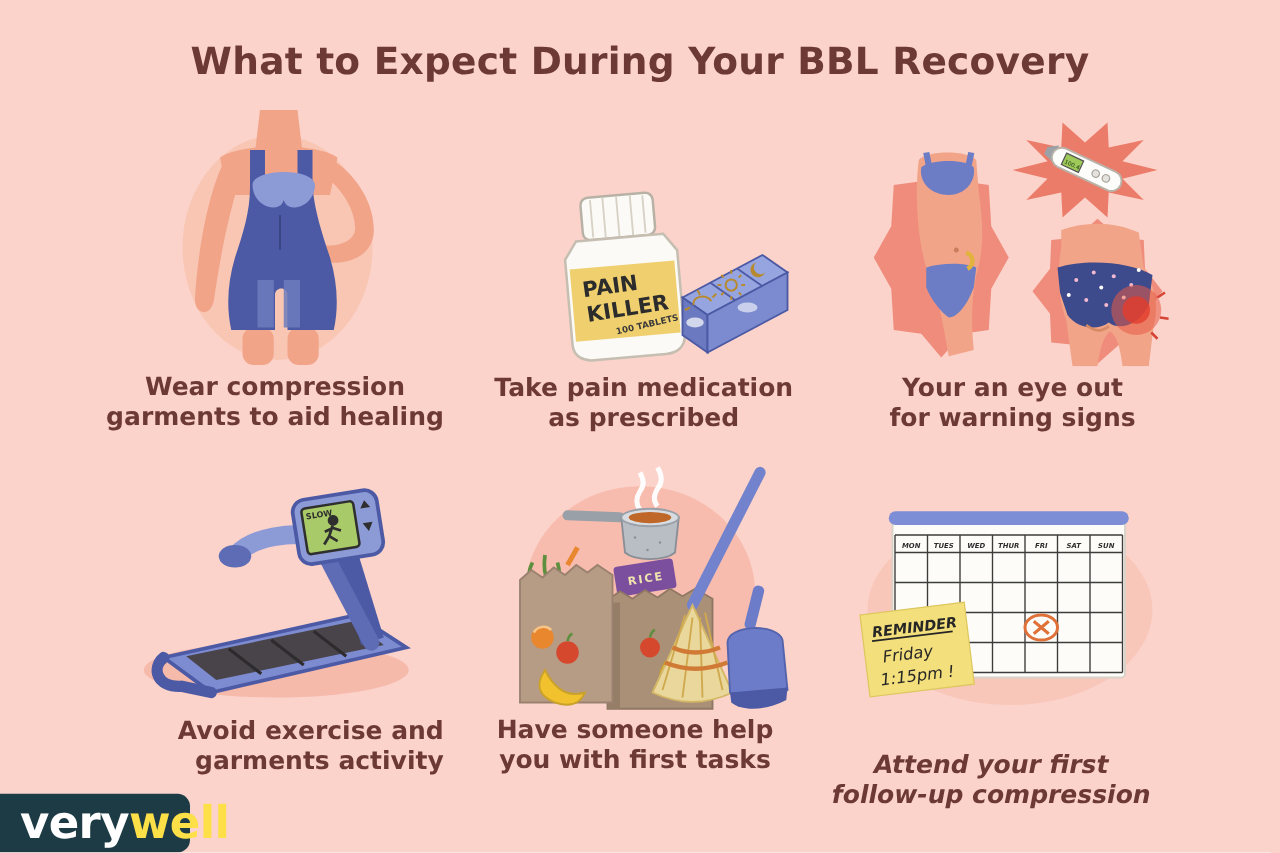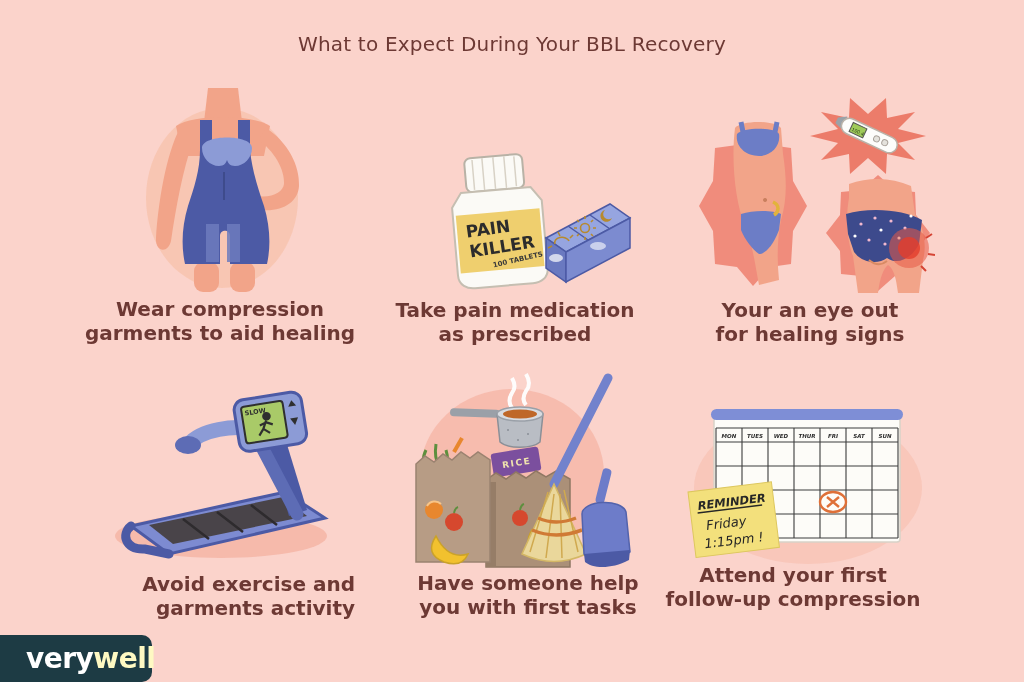--- a/index.html
+++ b/index.html
@@ -2,35 +2,35 @@
 <html><head>
 <meta charset="utf-8">
 <style>
   html,body{margin:0;padding:0;}
   .canvas{
     position:relative;width:1024px;height:682px;overflow:hidden;
     background:#fbd3cb;font-family:"DejaVu Sans","Liberation Sans",sans-serif;
   }
   .page-title{
     position:absolute;top:32px;left:0;width:1024px;text-align:center;
-    font-size:20px;font-weight:normal;color:#6d3934;letter-spacing:.2px;
+    font-size:30px;font-weight:bold;color:#6d3934;letter-spacing:.2px;
   }
   .caption{
     position:absolute;text-align:center;font-weight:bold;font-size:20px;
     line-height:1.2;color:#6d3934;
   }
   .ill{position:absolute;}
   .ill svg{display:block;width:100%;height:100%;}
   .logo{
     position:absolute;left:0;bottom:0;height:47px;width:152px;
     background:#1d3b44;border-radius:0 10px 10px 0;
-    display:flex;align-items:center;padding-left:26px;box-sizing:border-box;
-    font-size:28px;font-weight:bold;letter-spacing:-0.5px;color:#ffffff;
-  }
-  .logo .accent{color:#fef9c3;}
+    display:flex;align-items:center;padding-left:16px;box-sizing:border-box;
+    font-size:36px;font-weight:bold;letter-spacing:-0.5px;color:#ffffff;
+  }
+  .logo .accent{color:#fde047;}
   text{font-family:"DejaVu Sans","Liberation Sans",sans-serif;}
   .hand{font-style:italic;}
 </style>
 </head>
 <body>
 
 <div class="canvas">
 
   <div class="page-title">What to Expect During Your BBL Recovery</div>
 
@@ -130,21 +130,21 @@
   <div class="caption" style="left:385px;top:298px;width:260px;">
     <span>Take pain medication</span><br>
     <span>as prescribed</span>
   </div>
   <div class="caption" style="left:40px;top:297px;width:360px;">
     <span>Wear compression</span><br>
     <span>garments to aid healing</span>
   </div>
   <div class="caption" style="left:685px;top:298px;width:250px;">
     <span>Your an eye out</span><br>
-    <span>for healing signs</span>
+    <span>for warning signs</span>
   </div>
 
   <div class="ill" style="left:103px;top:376px;width:242px;height:186px;">
     <svg viewBox="0 0 242 186">
       <ellipse cx="118" cy="160" rx="106" ry="22" fill="#f4b5a6" opacity="0.85"></ellipse>
       <polygon points="28,150 182,116 222,142 66,178" fill="#7d8bd1" stroke="#4c5aa5" stroke-width="3"></polygon>
       <polygon points="46,149 180,121 204,140 70,168" fill="#494449"></polygon>
       <path d="M80 143 L106 163 M114 136 L140 156 M148 129 L174 149" stroke="#2e2b2e" stroke-width="2.5"></path>
       <path d="M28 150 C18 158 22 174 42 173 L66 178" fill="none" stroke="#4c5aa5" stroke-width="9" stroke-linecap="round"></path>
       <path d="M186 140 L158 44 L175 39 L204 134 Z" fill="#4c5aa5"></path>
@@ -247,25 +247,25 @@
         <text x="14" y="40" font-size="13" fill="#262626" class="hand">Friday</text>
         <text x="10" y="58" font-size="13" fill="#262626" class="hand">1:15pm !</text>
       </g>
     </svg>
   </div>
 
   <div class="caption" style="left:95px;top:572px;width:260px;text-align:right;">
     <span>Avoid exercise and</span><br>
     <span>garments activity</span>
   </div>
-  <div class="caption" style="left:398px;top:571px;width:260px;">
+  <div class="caption" style="left:378px;top:571px;width:260px;">
     <span>Have someone help</span><br>
     <span>you with first tasks</span>
   </div>
-  <div class="caption" style="left:638px;top:563px;width:310px;">
+  <div class="caption" style="left:638px;top:599px;width:310px;font-style:italic;">
     <span>Attend your first</span><br>
     <span>follow-up compression</span>
   </div>
 
   <div class="logo">
     <span>very</span>
       <span class="accent">well</span>
   </div>
 
 </div>

